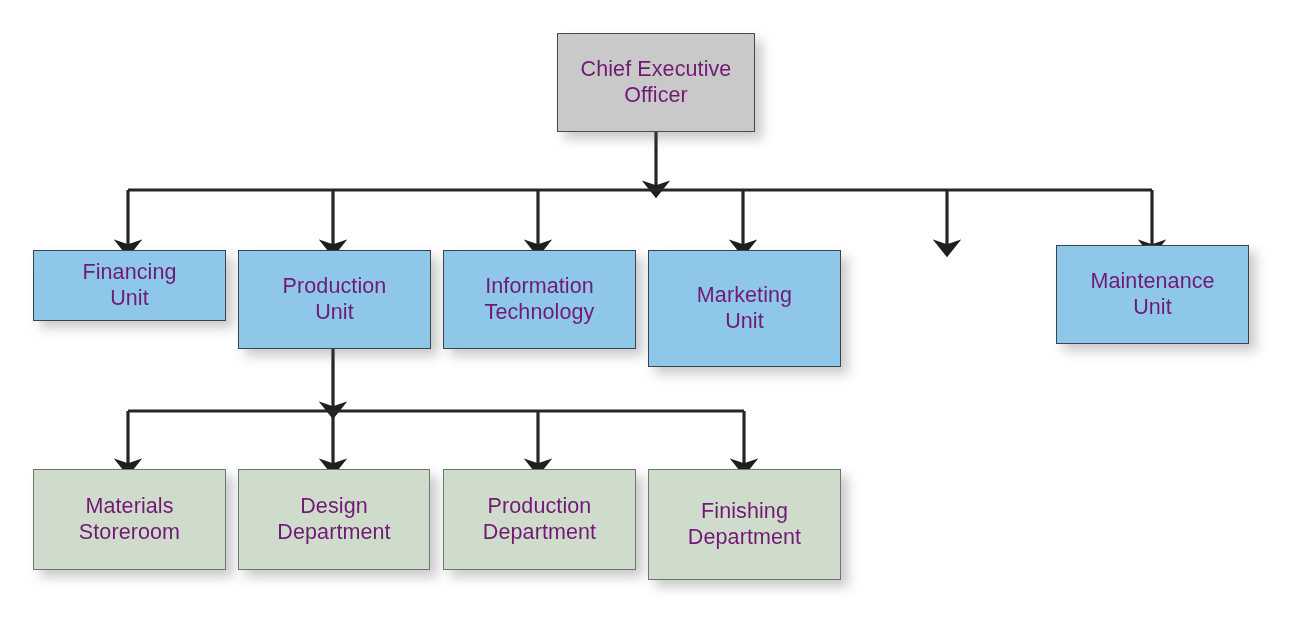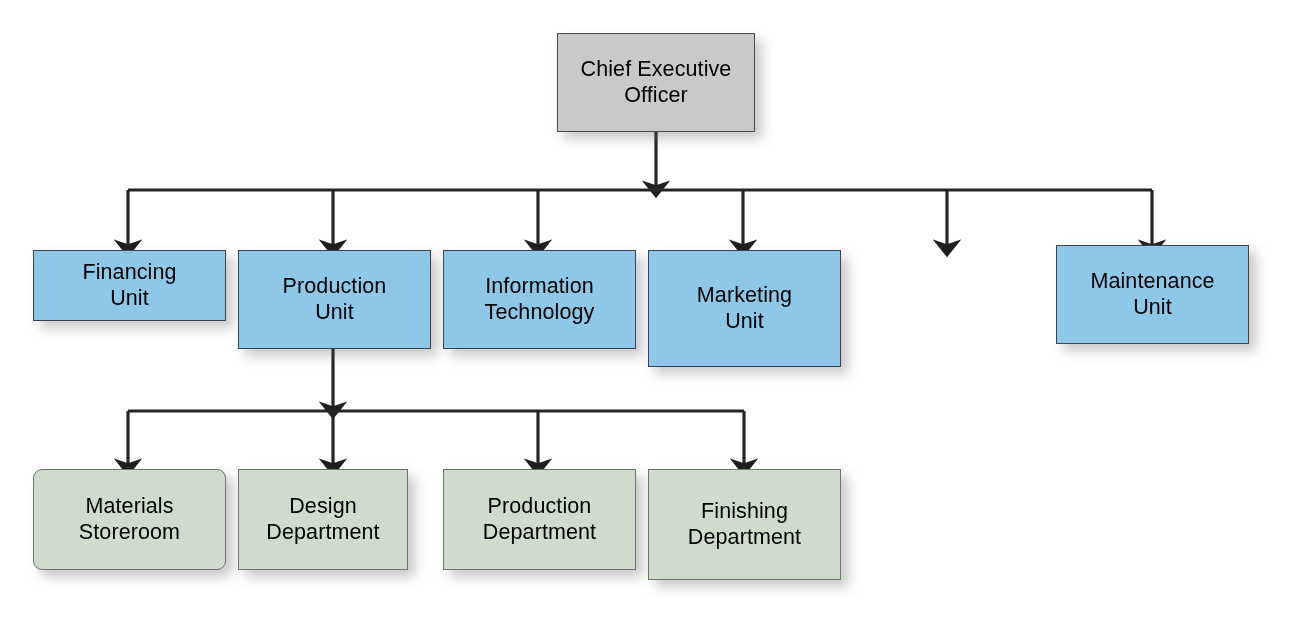--- a/index.html
+++ b/index.html
@@ -28,21 +28,21 @@
   }
   .node {
     position: absolute;
     box-sizing: border-box;
     border: 1.5px solid #3a3f47;
     display: flex;
     align-items: center;
     justify-content: center;
     text-align: center;
     line-height: 1.18;
-    color: #000000;
+    color: #701a75;
     font-size: 21.5px;
     letter-spacing: 0.1px;
     box-shadow: 7px 7px 11px rgba(90, 90, 90, 0.33);
     z-index: 2;
   }
   .node .node-label {
     display: block;
     padding: 0 6px;
     white-space: pre-line;
   }
@@ -107,25 +107,25 @@
   </div>
   <div class="node node-level1" style="left: 648px; top: 250px; width: 193px; height: 117px;">
     <span class="node-label">Marketing
 Unit</span>
   </div>
   <div class="node node-level1" style="left: 1056px; top: 245px; width: 193px; height: 99px;">
     <span class="node-label">Maintenance
 Unit</span>
   </div>
 
-  <div class="node node-level2" style="left: 33px; top: 469px; width: 193px; height: 101px; border-radius: 9px;">
+  <div class="node node-level2" style="left: 33px; top: 469px; width: 193px; height: 101px;">
     <span class="node-label">Materials
 Storeroom</span>
   </div>
-  <div class="node node-level2" style="left: 238px; top: 469px; width: 170px; height: 101px;">
+  <div class="node node-level2" style="left: 238px; top: 469px; width: 192px; height: 101px;">
     <span class="node-label">Design
 Department</span>
   </div>
   <div class="node node-level2" style="left: 443px; top: 469px; width: 193px; height: 101px;">
     <span class="node-label">Production
 Department</span>
   </div>
   <div class="node node-level2" style="left: 648px; top: 469px; width: 193px; height: 111px;">
     <span class="node-label">Finishing
 Department</span>

